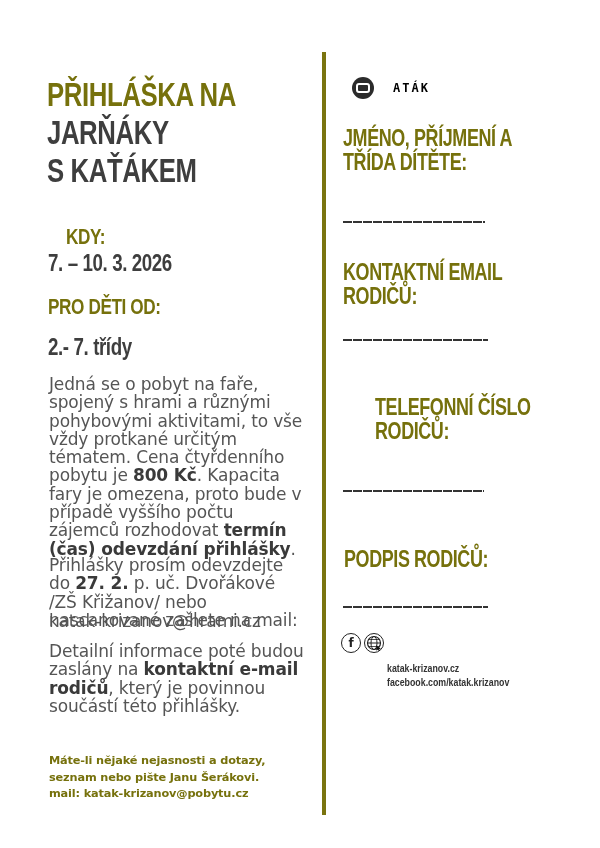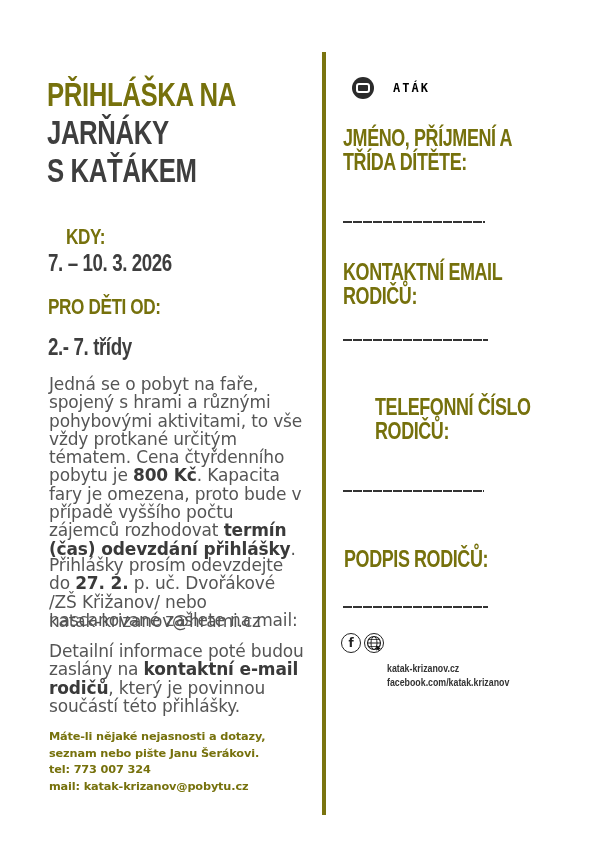--- a/index.html
+++ b/index.html
@@ -8,21 +8,21 @@
     .olive { color: #76710c; }
     .dark { color: #3e3e3e; }
     .abs { position: absolute; }
 
     
     .title-l { font-size: 33px; line-height: 38px; transform: scaleX(0.78); }
     .sub-h { font-size: 22px; transform: scaleX(0.78); }
     .sub-v { font-size: 24px; transform: scaleX(0.78); }
     .body-text { font-family: "DejaVu Sans", sans-serif; font-size: 17px; line-height: 18.3px; color: #555555; width: 255px; letter-spacing: -0.15px; }
     .body-text b { color: #3a3a3a; }
-    .contact { font-family: "DejaVu Sans", sans-serif; font-size: 11.3px; line-height: 16.5px; font-weight: bold; color: #76710c; letter-spacing: -0.15px; }
+    .contact { font-family: "DejaVu Sans", sans-serif; font-size: 11.3px; line-height: 16.5px; font-weight: bold; color: #76710c; letter-spacing: -0.15px; margin-top: 24px; }
 
     
     .divider { position: absolute; left: 322px; top: 52px; width: 4px; height: 763px; background: #7a740f; }
 
     
     .r-head { font-size: 23px; line-height: 24px; transform: scaleX(0.78); }
     .dash { position: absolute; left: 343px; height: 2px; background: repeating-linear-gradient(90deg, #333 0 9px, #fff 9px 10px); }
     .logo { position: absolute; left: 352px; top: 77px; display: flex; align-items: center; }
     .logo-circle { width: 22px; height: 22px; border-radius: 50%; background: #2b2b2b; display: flex; align-items: center; justify-content: center; }
     .logo-k { width: 14px; height: 10px; border: 2.5px solid #fff; border-radius: 3px; box-sizing: border-box; position: relative; }
@@ -65,21 +65,20 @@
 
 <div class="abs body-text" style="left:49px; top:612px;">katak-krizanov@hrami.cz</div>
 
 <div class="abs body-text" style="left:49px; top:642px;">
   <span>Detailní informace poté budou zaslány na </span><b>kontaktní e-mail rodičů</b><span>, který je povinnou součástí této přihlášky.</span>
 </div>
 
 <div class="abs contact" style="left:49px; top:729px;">
   <div>Máte-li nějaké nejasnosti a dotazy,</div>
   <div>seznam nebo pište Janu Šerákovi.</div>
-  <div>tel: 773 007 324</div>
   <div>mail: katak-krizanov@pobytu.cz</div>
 </div>
 
 <div class="divider"></div>
 
 <div class="logo">
   <div class="logo-circle">
       <div class="logo-k"></div>
     </div>
   <span class="logo-text">ATÁK</span>

